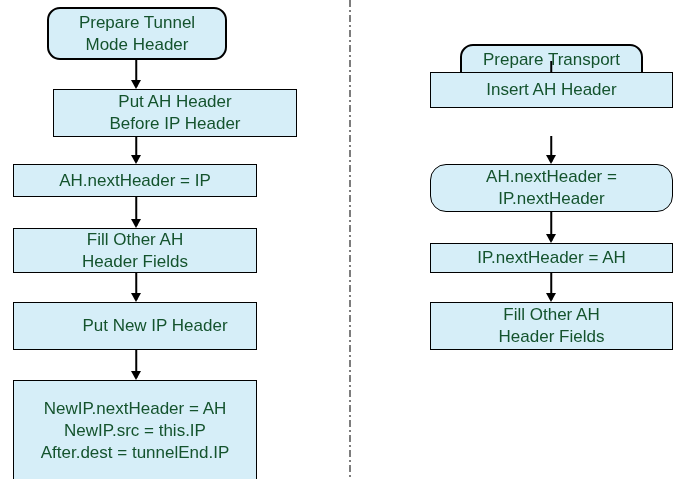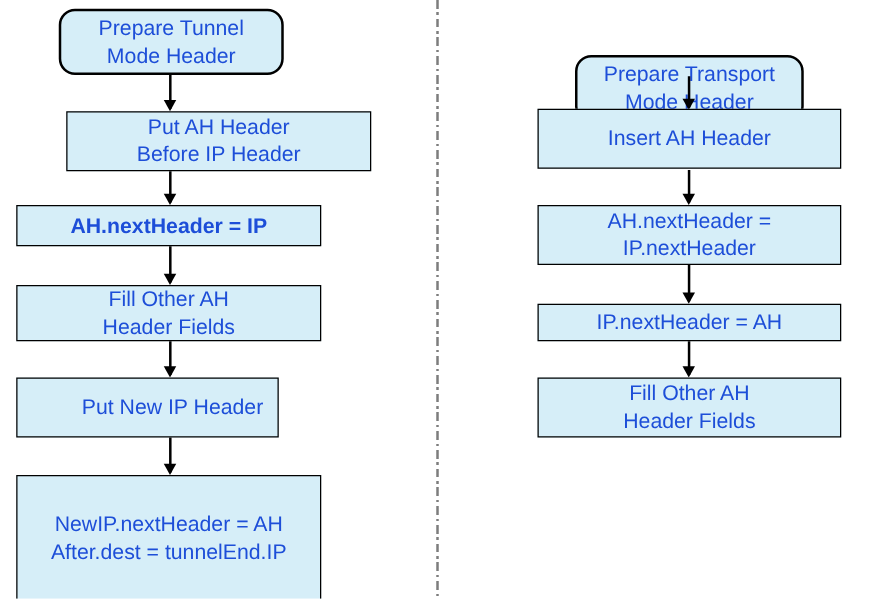--- a/index.html
+++ b/index.html
@@ -6,21 +6,21 @@
     margin: 0;
     padding: 0;
     background: #ffffff;
   }
   .canvas {
     position: relative;
     width: 695px;
     height: 479px;
     background: #ffffff;
     font-family: "Liberation Sans", sans-serif;
-    color: #1d4ed8;
+    color: #14532d;
     overflow: hidden;
   }
   .node {
     position: absolute;
     box-sizing: border-box;
     background: #d6eef8;
     border: 1px solid #000000;
     display: flex;
     flex-direction: column;
     justify-content: center;
@@ -93,73 +93,74 @@
   <div class="node" style="left:13px; top:89px; width:244px; height:48px;margin-left:40px;">
     <div>Put AH Header</div>
     <div>Before IP Header</div>
   </div>
 
   <div class="arrow" style="left:130px; top:137px; height:27px;">
     <div class="line"></div>
     <div class="head"></div>
   </div>
 
-  <div class="node" style="left:13px; top:164px; width:244px; height:33px;font-weight:bold;">
+  <div class="node" style="left:13px; top:164px; width:244px; height:33px;">
     <div>AH.nextHeader = IP</div>
   </div>
 
   <div class="arrow" style="left:130px; top:197px; height:31px;">
     <div class="line"></div>
     <div class="head"></div>
   </div>
 
   <div class="node" style="left:13px; top:228px; width:244px; height:45px;">
     <div>Fill Other AH</div>
     <div>Header Fields</div>
   </div>
 
   <div class="arrow" style="left:130px; top:273px; height:29px;">
     <div class="line"></div>
     <div class="head"></div>
   </div>
 
-  <div class="node" style="left:13px; top:302px; width:210px; height:48px;padding-left:40px;">
+  <div class="node" style="left:13px; top:302px; width:244px; height:48px;padding-left:40px;">
     <div>Put New IP Header</div>
   </div>
 
   <div class="arrow" style="left:130px; top:350px; height:30px;">
     <div class="line"></div>
     <div class="head"></div>
   </div>
 
   <div class="node" style="left:13px; top:380px; width:244px; height:101px;text-align:right;">
     <div>NewIP.nextHeader = AH</div>
+    <div>NewIP.src = this.IP</div>
     <div>After.dest = tunnelEnd.IP</div>
   </div>
 
   <div class="node rounded" style="left:460px; top:7px; width:183px; height:54px;margin-top:37px;">
     <div>Prepare Transport</div>
     <div>Mode Header</div>
   </div>
 
   <div class="arrow" style="left:545px; top:61px; height:27px;">
     <div class="line"></div>
     <div class="head"></div>
   </div>
 
-  <div class="node" style="left:430px; top:87px; width:243px; height:48px;text-align:center;">
+  <div class="node" style="left:430px; top:72px; width:243px; height:36px;text-align:center;">
     <div>Insert AH Header</div>
   </div>
 
   <div class="arrow" style="left:545px; top:136px; height:28px;">
     <div class="line"></div>
     <div class="head"></div>
   </div>
 
-  <div class="node" style="left:430px; top:164px; width:243px; height:48px;">
+  <div class="node" style="left:430px; top:164px; width:243px; height:48px;border-radius:16px;">
     <div>AH.nextHeader =</div>
     <div>IP.nextHeader</div>
   </div>
 
   <div class="arrow" style="left:545px; top:212px; height:31px;">
     <div class="line"></div>
     <div class="head"></div>
   </div>
 
   <div class="node" style="left:430px; top:243px; width:243px; height:30px;">

